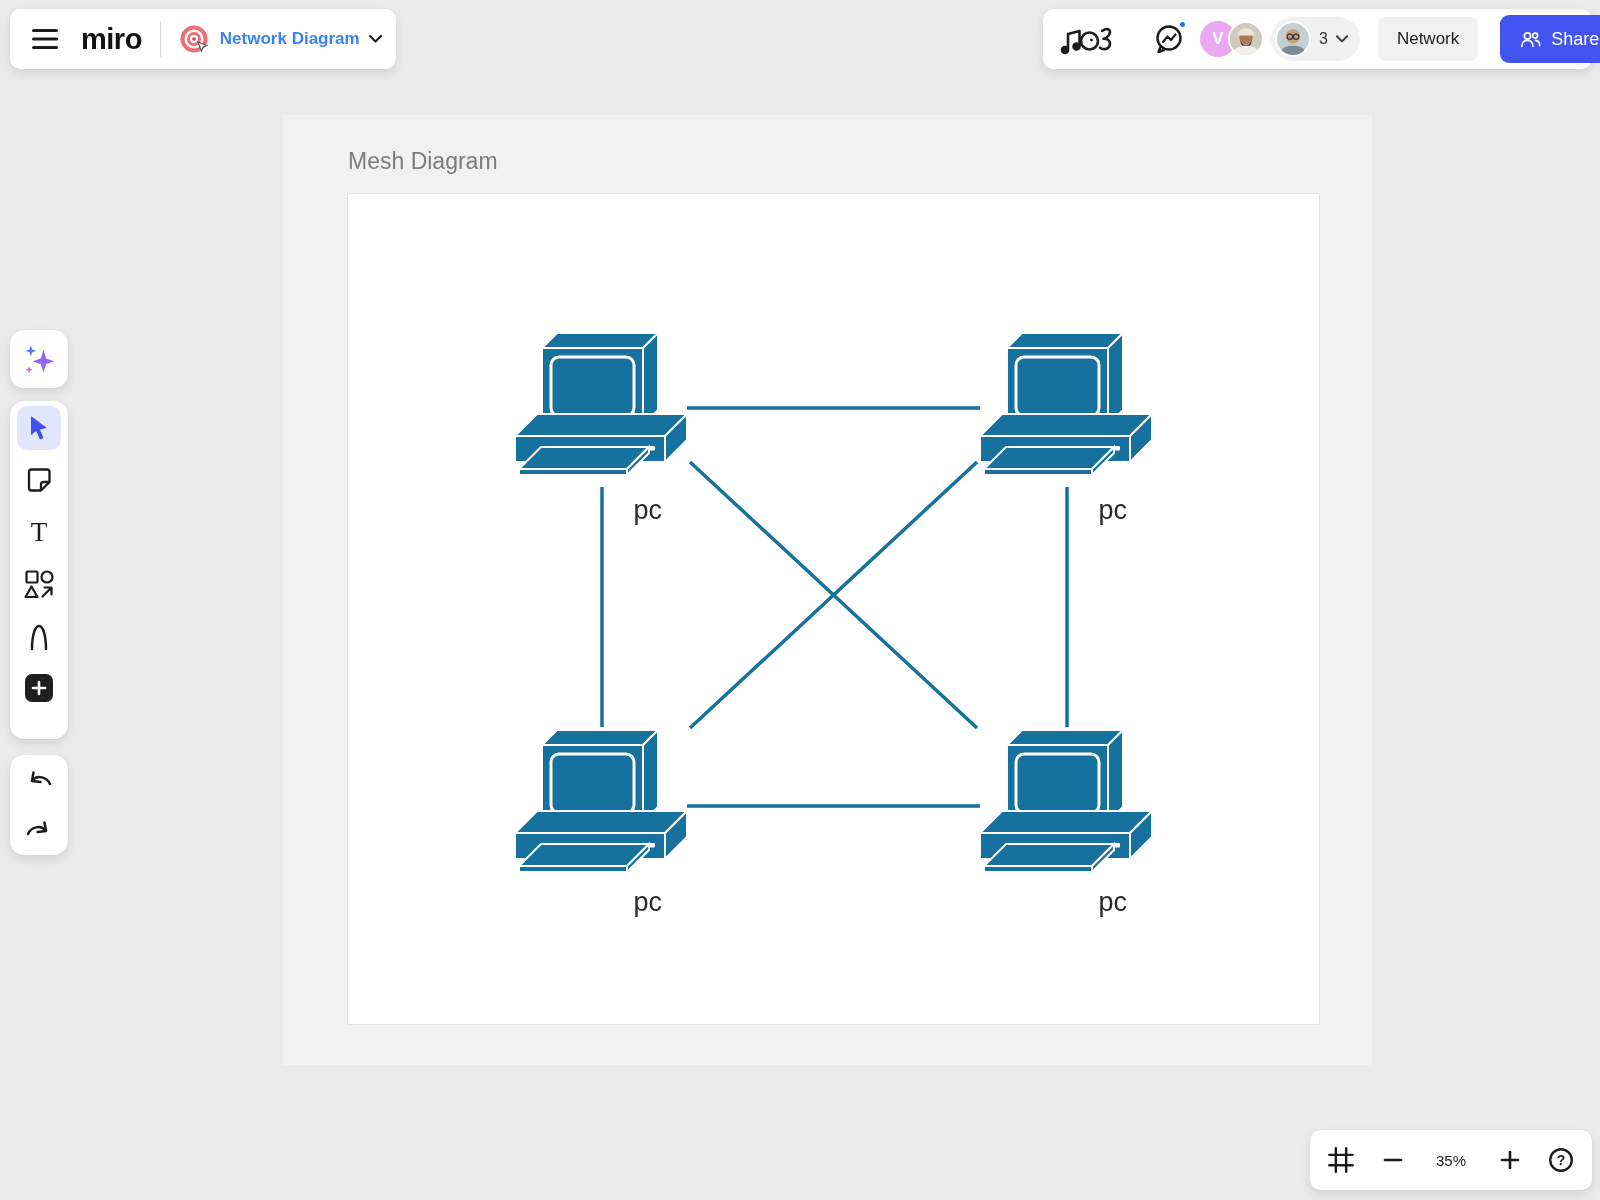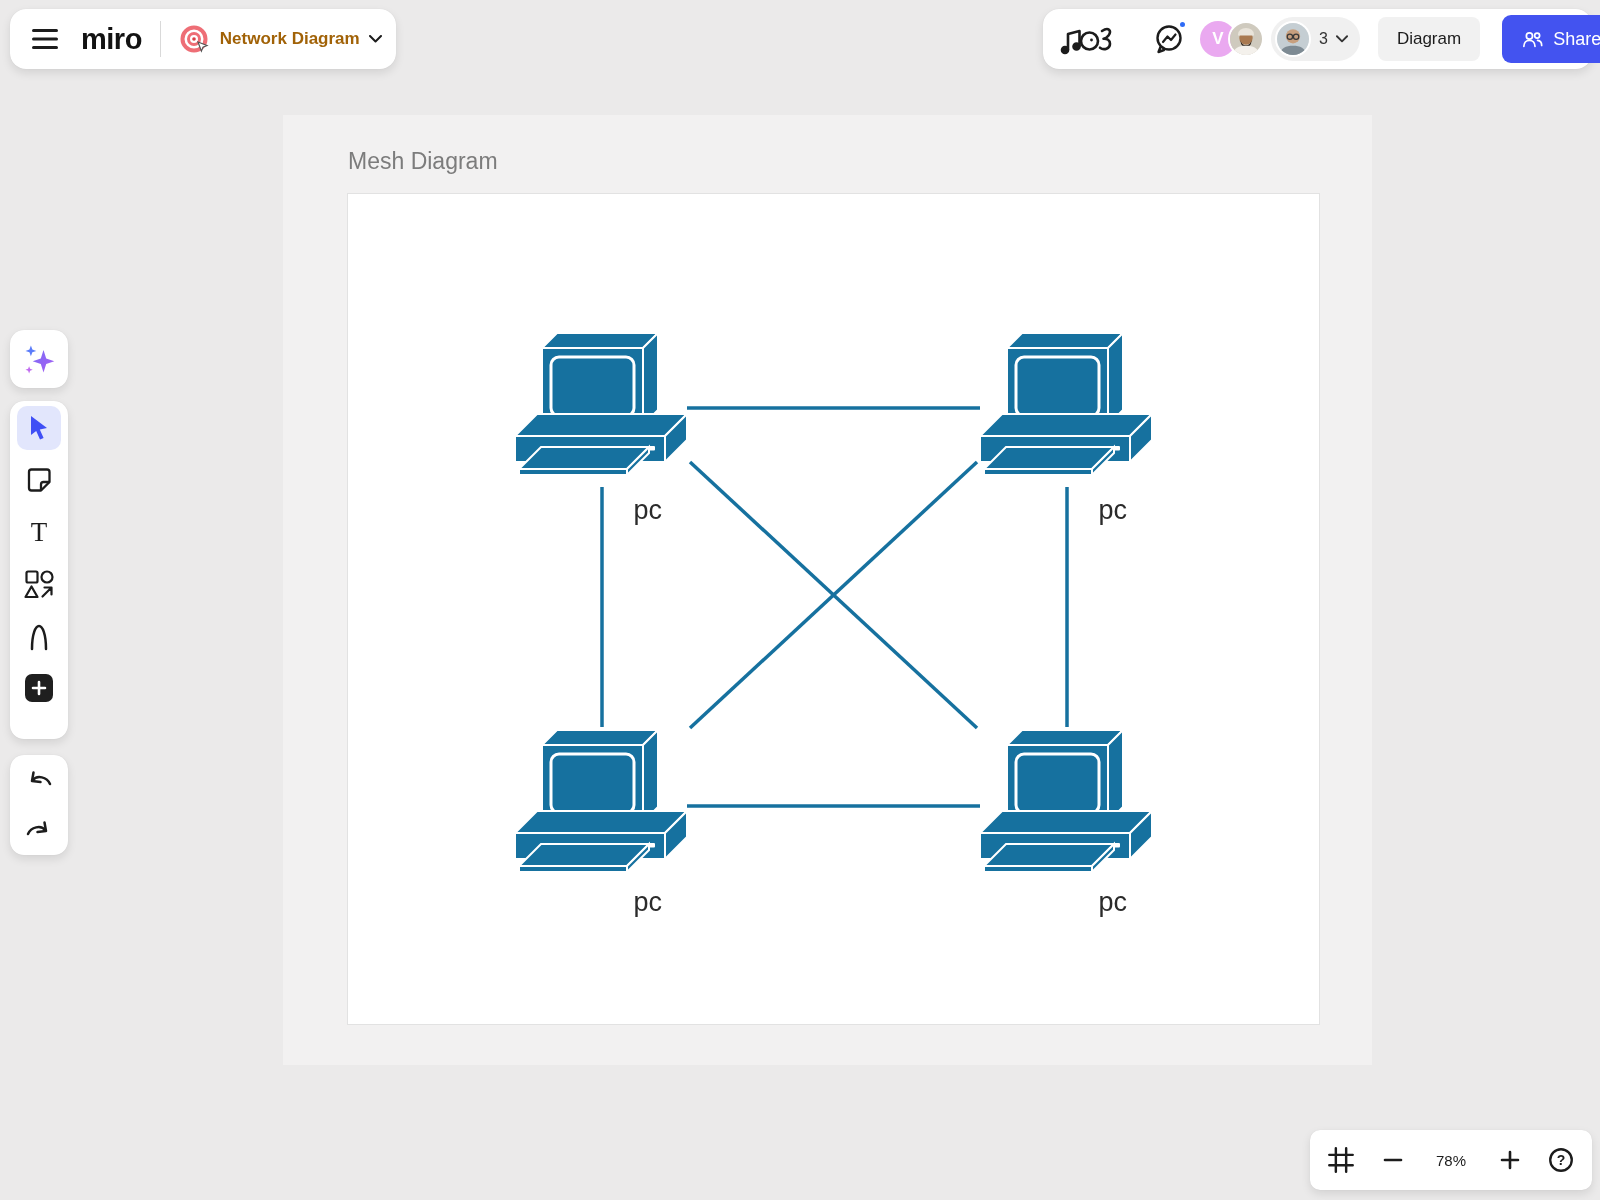--- a/index.html
+++ b/index.html
@@ -15,31 +15,31 @@
   
   #canvas-panel { left:283px; top:115px; width:1089px; height:950px; background:#f2f1f1; }
   #frame-title { left:348px; top:148px; font-size:23px; color:#7c7c7c; }
   #frame { left:347px; top:193px; width:973px; height:832px; background:#fff; border:1px solid #e2e2e2; }
   #edges-svg { left:0; top:0; width:1600px; height:1200px; pointer-events:none; }
   .pc-node-icon { width:172px; height:154px; }
   .pc-label { width:120px; text-align:right; font-size:27px; color:#2b2b2b; }
 
   
   .card {
-    background:#fff; border-radius:16px;
+    background:#fff; border-radius:10px;
     box-shadow:0 4px 10px rgba(0,0,0,.10), 0 0 1px rgba(0,0,0,.10);
   }
 
   
   #topbar-left { left:10px; top:9px; width:386px; height:60px; display:flex; align-items:center; }
   #hamburger-btn { margin-left:17px; width:36px; height:36px; display:flex; align-items:center; justify-content:center; cursor:pointer; }
   #logo { margin-left:18px; font-size:29px; font-weight:800; letter-spacing:-.5px; color:#121212; }
   .v-divider { width:1px; height:36px; background:#d9d9d9; margin:0 18px; }
   #board-btn { display:flex; align-items:center; gap:9px; cursor:pointer; }
-  #board-name { font-size:17px; font-weight:600; color:#a16207; }
+  #board-name { font-size:17px; font-weight:600; color:#3b82f6; }
 
   
   #topbar-right { left:1043px; top:9px; width:549px; height:60px; display:flex; align-items:center; }
   .iconbtn { display:flex; align-items:center; justify-content:center; cursor:pointer; }
   #reactions-btn { margin-left:15px; }
   #notifications-btn { position:relative; margin-left:2px; }
   .notif-dot { position:absolute; right:-1px; top:-2px; width:9px; height:9px; border-radius:50%; background:#2e6bf6; border:2px solid #fff; }
   .avatar { width:36px; height:36px; border-radius:50%; overflow:hidden; flex:none; }
   #avatar-v { margin-left:14px; background:#eaa9f0; color:#fff; font-size:17px; font-weight:700; display:flex; align-items:center; justify-content:center; z-index:1; }
   #avatar-photo-1 { margin-left:-8px; border:2px solid #fff; z-index:2; }
@@ -183,21 +183,21 @@
         <circle cx="21.5" cy="15.5" r="3" fill="none" stroke="#3a3a3a" stroke-width="1.4"></circle>
         <path d="M17.5,15.5 h1" stroke="#3a3a3a" stroke-width="1.4"></path>
         <path d="M3,36 c1,-8 7,-10.5 15,-10.5 s14,2.5 15,10.5 z" fill="#7d8a93"></path>
       </svg>
     </div>
     <span id="collab-count">3</span>
     <svg width="12" height="8" viewBox="0 0 13 8">
       <path d="M1,1 L6.5,6.5 L12,1" fill="none" stroke="#333" stroke-width="2" stroke-linecap="round" stroke-linejoin="round"></path>
     </svg>
   </div>
-  <button id="present-btn">Diagram</button>
+  <button id="present-btn">Network</button>
   <button id="share-btn">
     <svg width="24" height="24" viewBox="0 0 28 28" fill="none" stroke="#fff" stroke-width="2" stroke-linecap="round">
       <circle cx="11" cy="10.5" r="3.6"></circle>
       <path d="M4.5,22.5 c0,-4.5 3,-7 6.5,-7 s6.5,2.5 6.5,7"></path>
       <circle cx="20" cy="10" r="2.9"></circle>
       <path d="M20.5,15.5 c2.8,0.3 4.8,2.6 4.8,6"></path>
     </svg>
     <span>Share</span>
   </button>
 </div>
@@ -272,21 +272,21 @@
   <div class="iconbtn">
     <svg width="30" height="30" viewBox="0 0 32 32" stroke="#1c1c1c" stroke-width="2.6" stroke-linecap="round">
       <path d="M10.5,3.5 V28.5 M21.5,3.5 V28.5 M3.5,10.5 H28.5 M3.5,21.5 H28.5"></path>
     </svg>
   </div>
   <div class="iconbtn">
     <svg width="24" height="24" viewBox="0 0 24 24">
       <path d="M4,12 H20" stroke="#1c1c1c" stroke-width="2.6" stroke-linecap="round"></path>
     </svg>
   </div>
-  <div id="zoom-level">78%</div>
+  <div id="zoom-level">35%</div>
   <div class="iconbtn">
     <svg width="24" height="24" viewBox="0 0 24 24">
       <path d="M12,4 V20 M4,12 H20" stroke="#1c1c1c" stroke-width="2.6" stroke-linecap="round"></path>
     </svg>
   </div>
   <div class="iconbtn">
     <svg width="30" height="30" viewBox="0 0 32 32">
       <circle cx="16" cy="16" r="11.5" fill="none" stroke="#1c1c1c" stroke-width="2.5"></circle>
       <text x="16" y="21.5" text-anchor="middle" font-family="Liberation Sans, sans-serif" font-size="15" font-weight="bold" fill="#1c1c1c">?</text>
     </svg>

